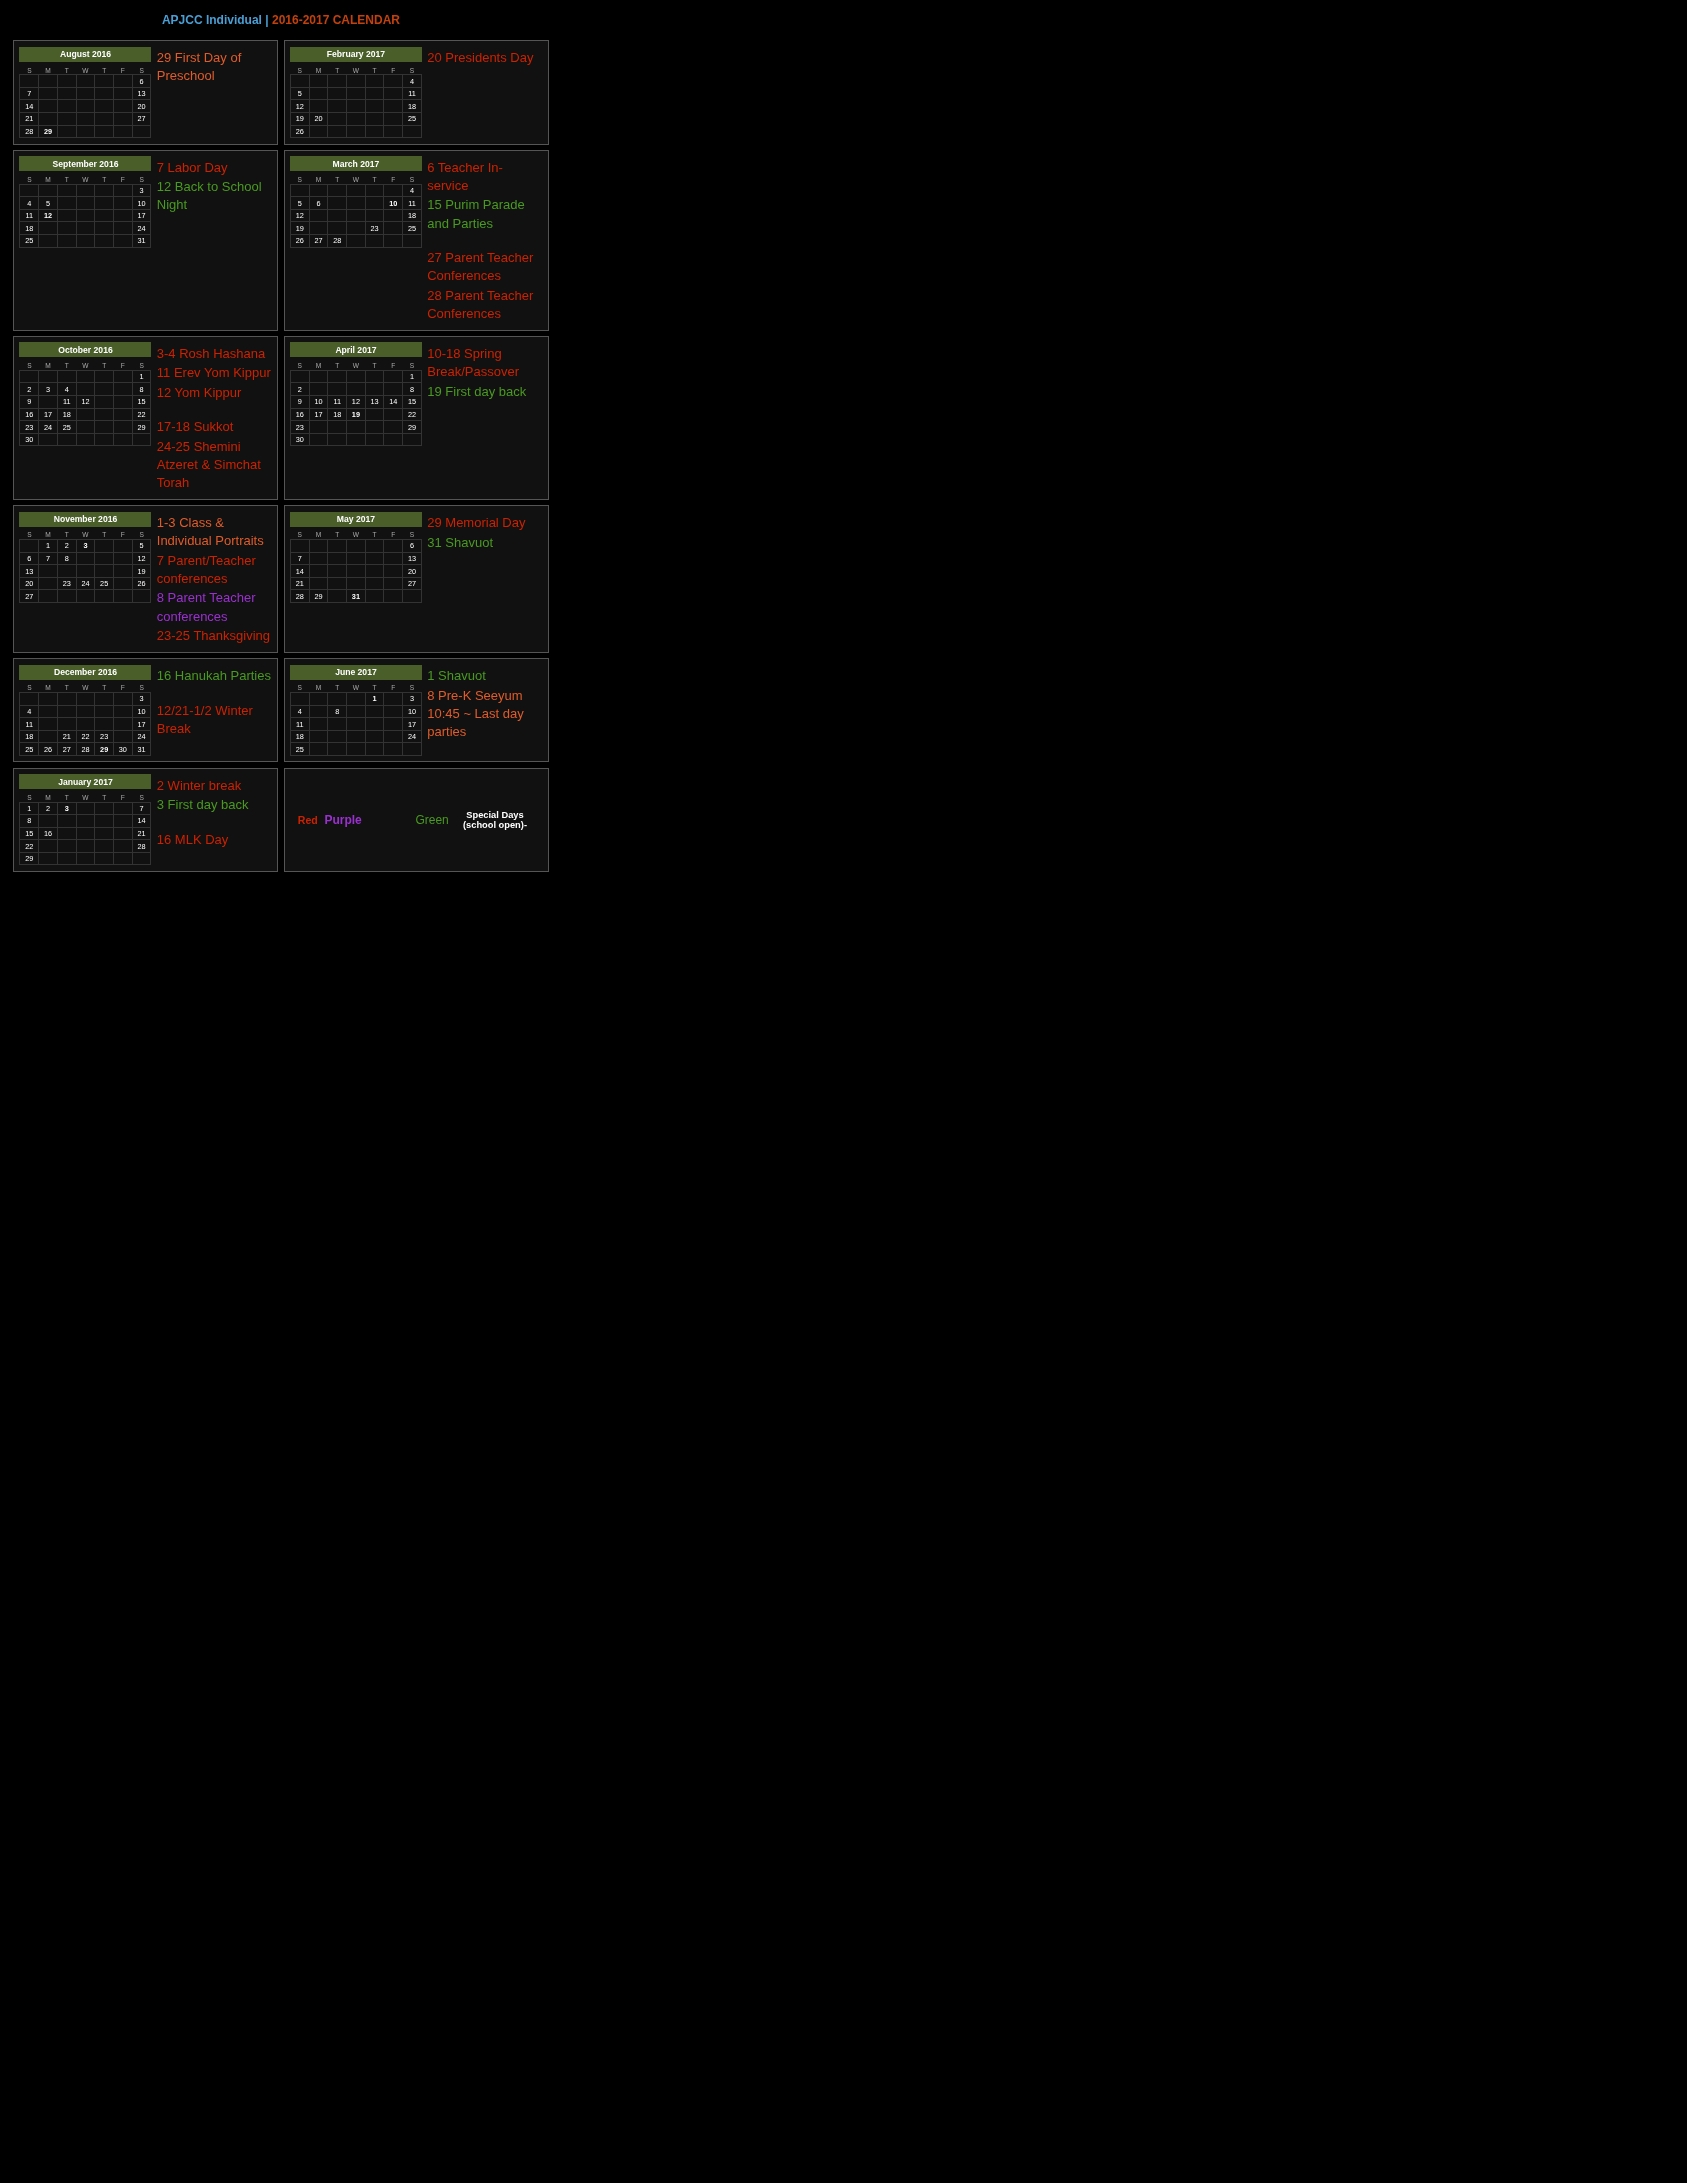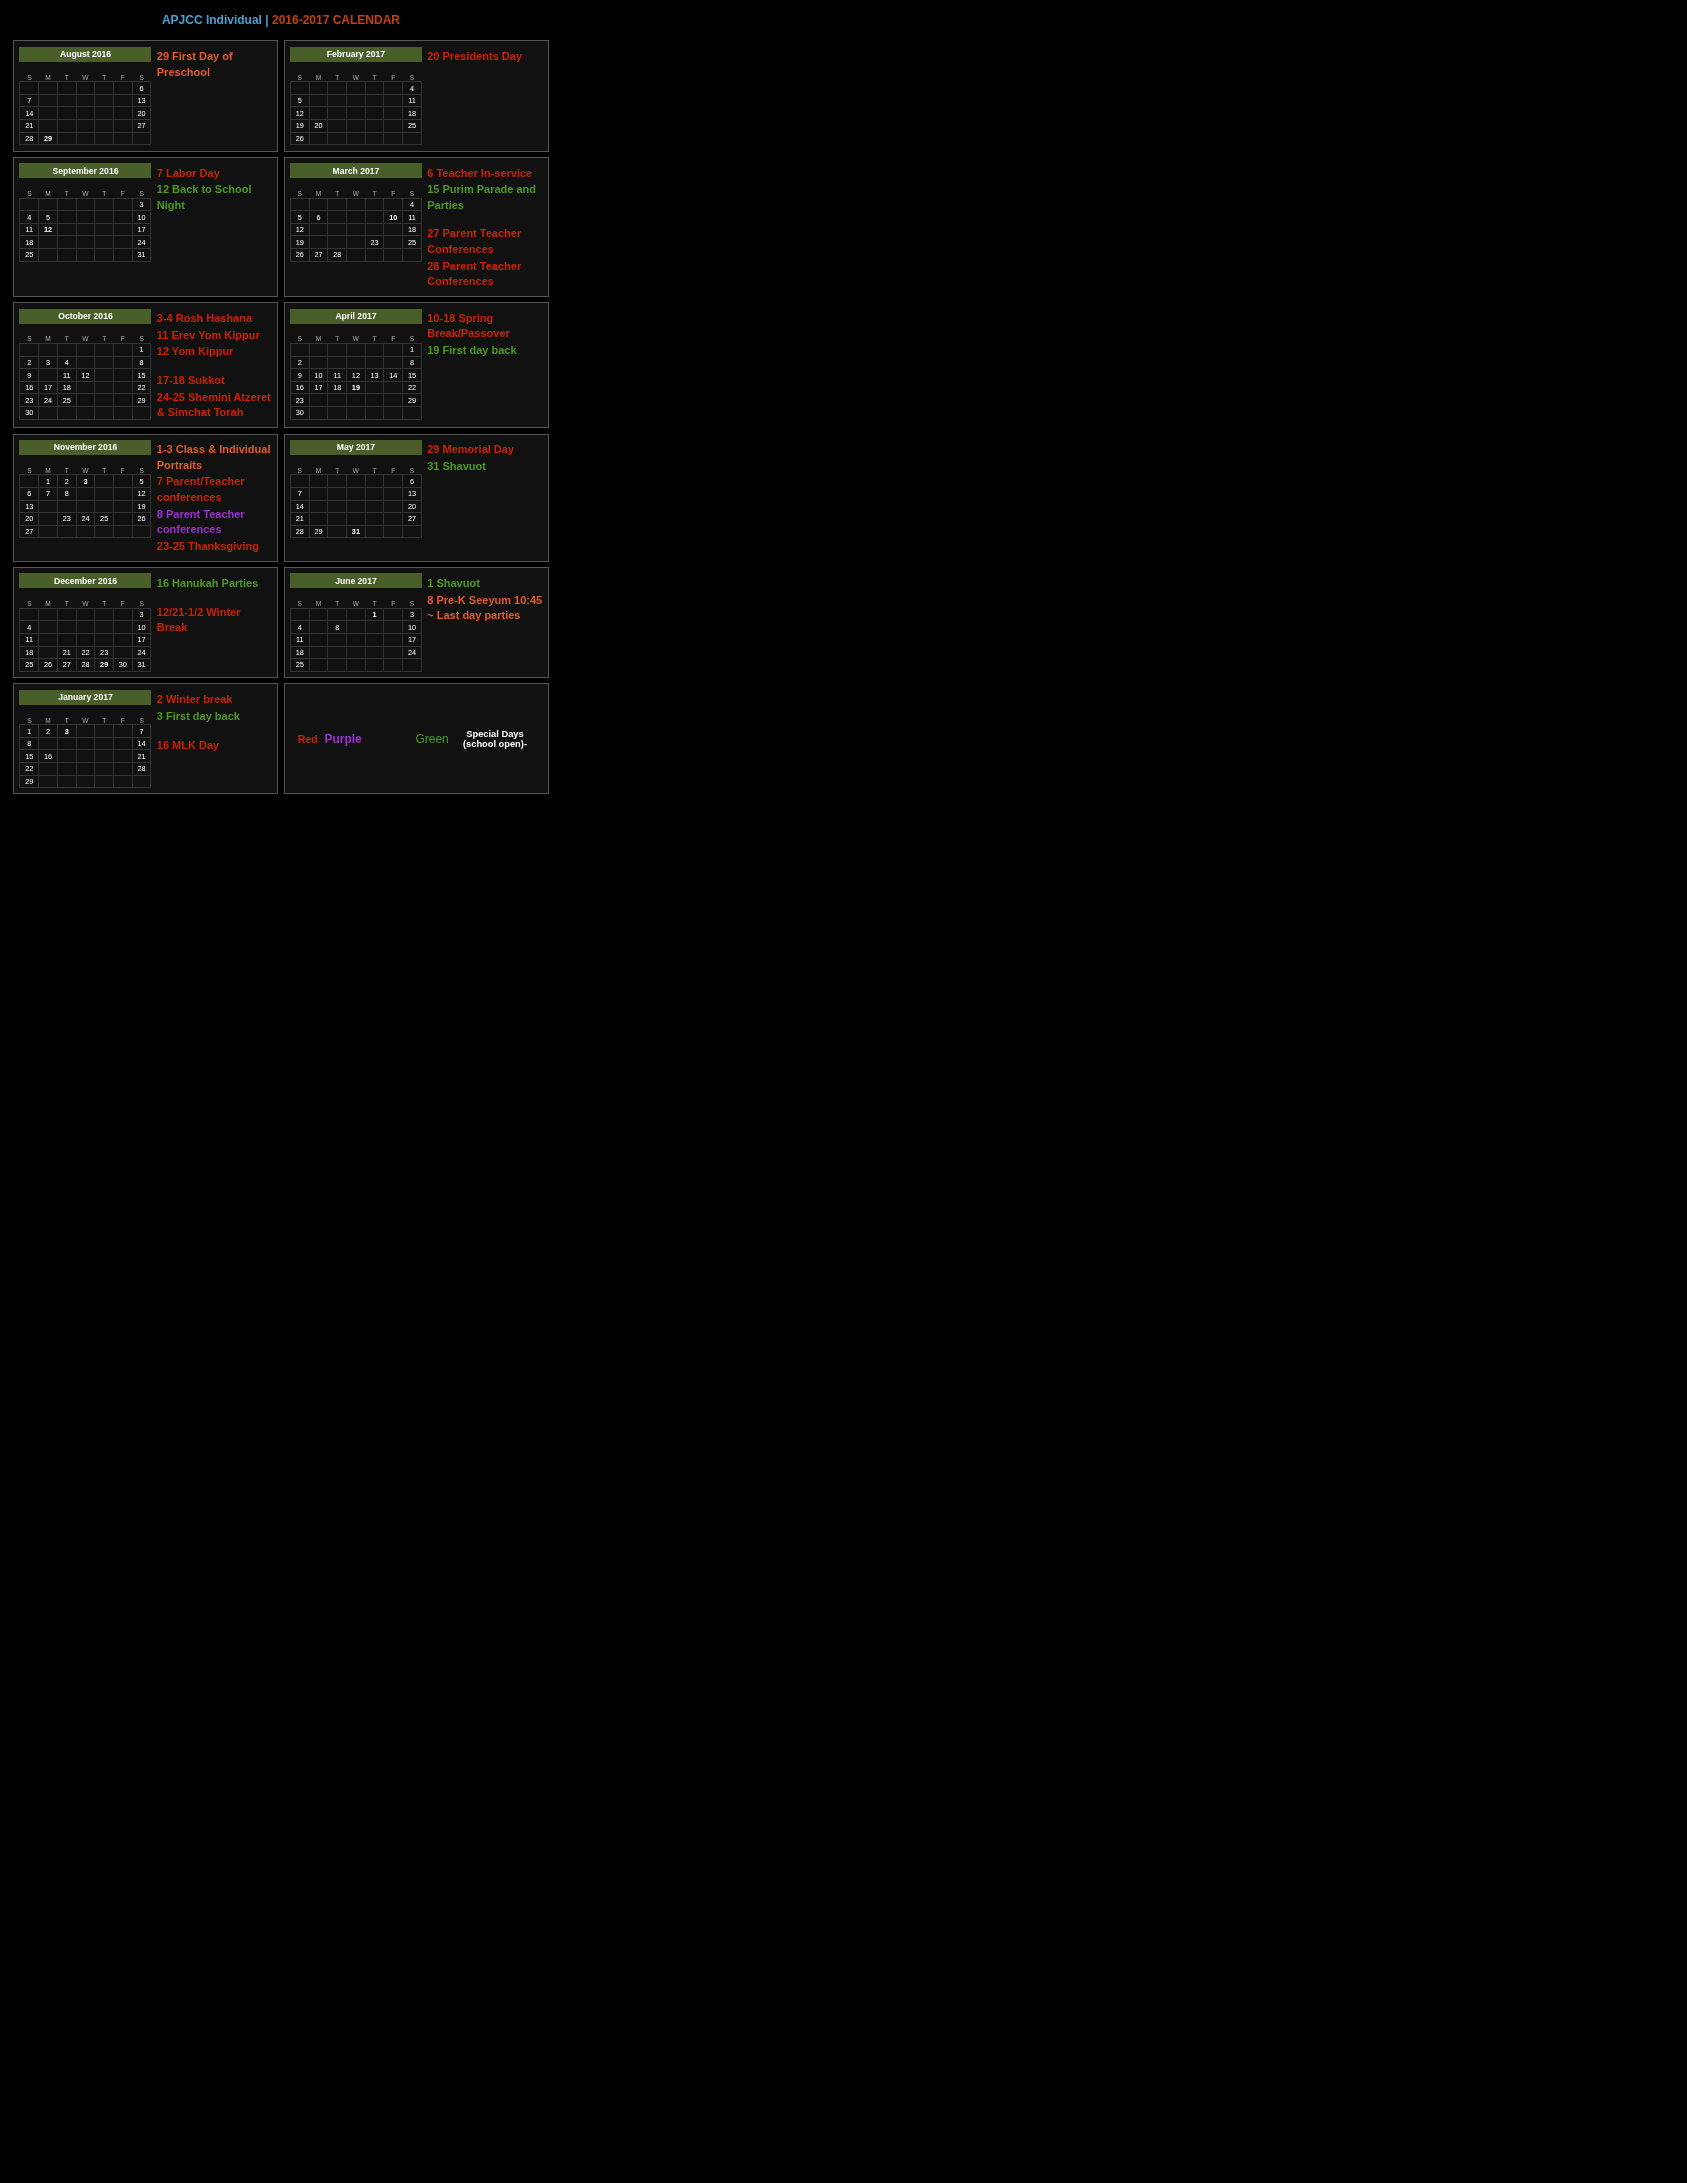--- a/index.html
+++ b/index.html
@@ -28,32 +28,31 @@
       padding: 5.3px;
       display: flex;
       flex-direction: row;
       gap: 5.3px;
     }
     .cal-left {
       flex: 0 0 132px;
     }
     .cal-right {
       flex: 1;
-      font-size: 11px;
+      font-size: 13px;
       padding-top: 2.6px;
-      font-weight: bold;
     }
     .cal-header {
       background: #4a5e2a;
       color: #fff;
       text-align: center;
       font-weight: bold;
       font-size: 8.6px;
       padding: 2.6px 0;
-      margin-bottom: 11px;
+      margin-bottom: 4px;
     }
     .cal-table {
       width: 100%;
       border-collapse: collapse;
       font-size: 7.3px;
     }
     .cal-table th {
       color: #aaa;
       text-align: center;
       font-weight: normal;

